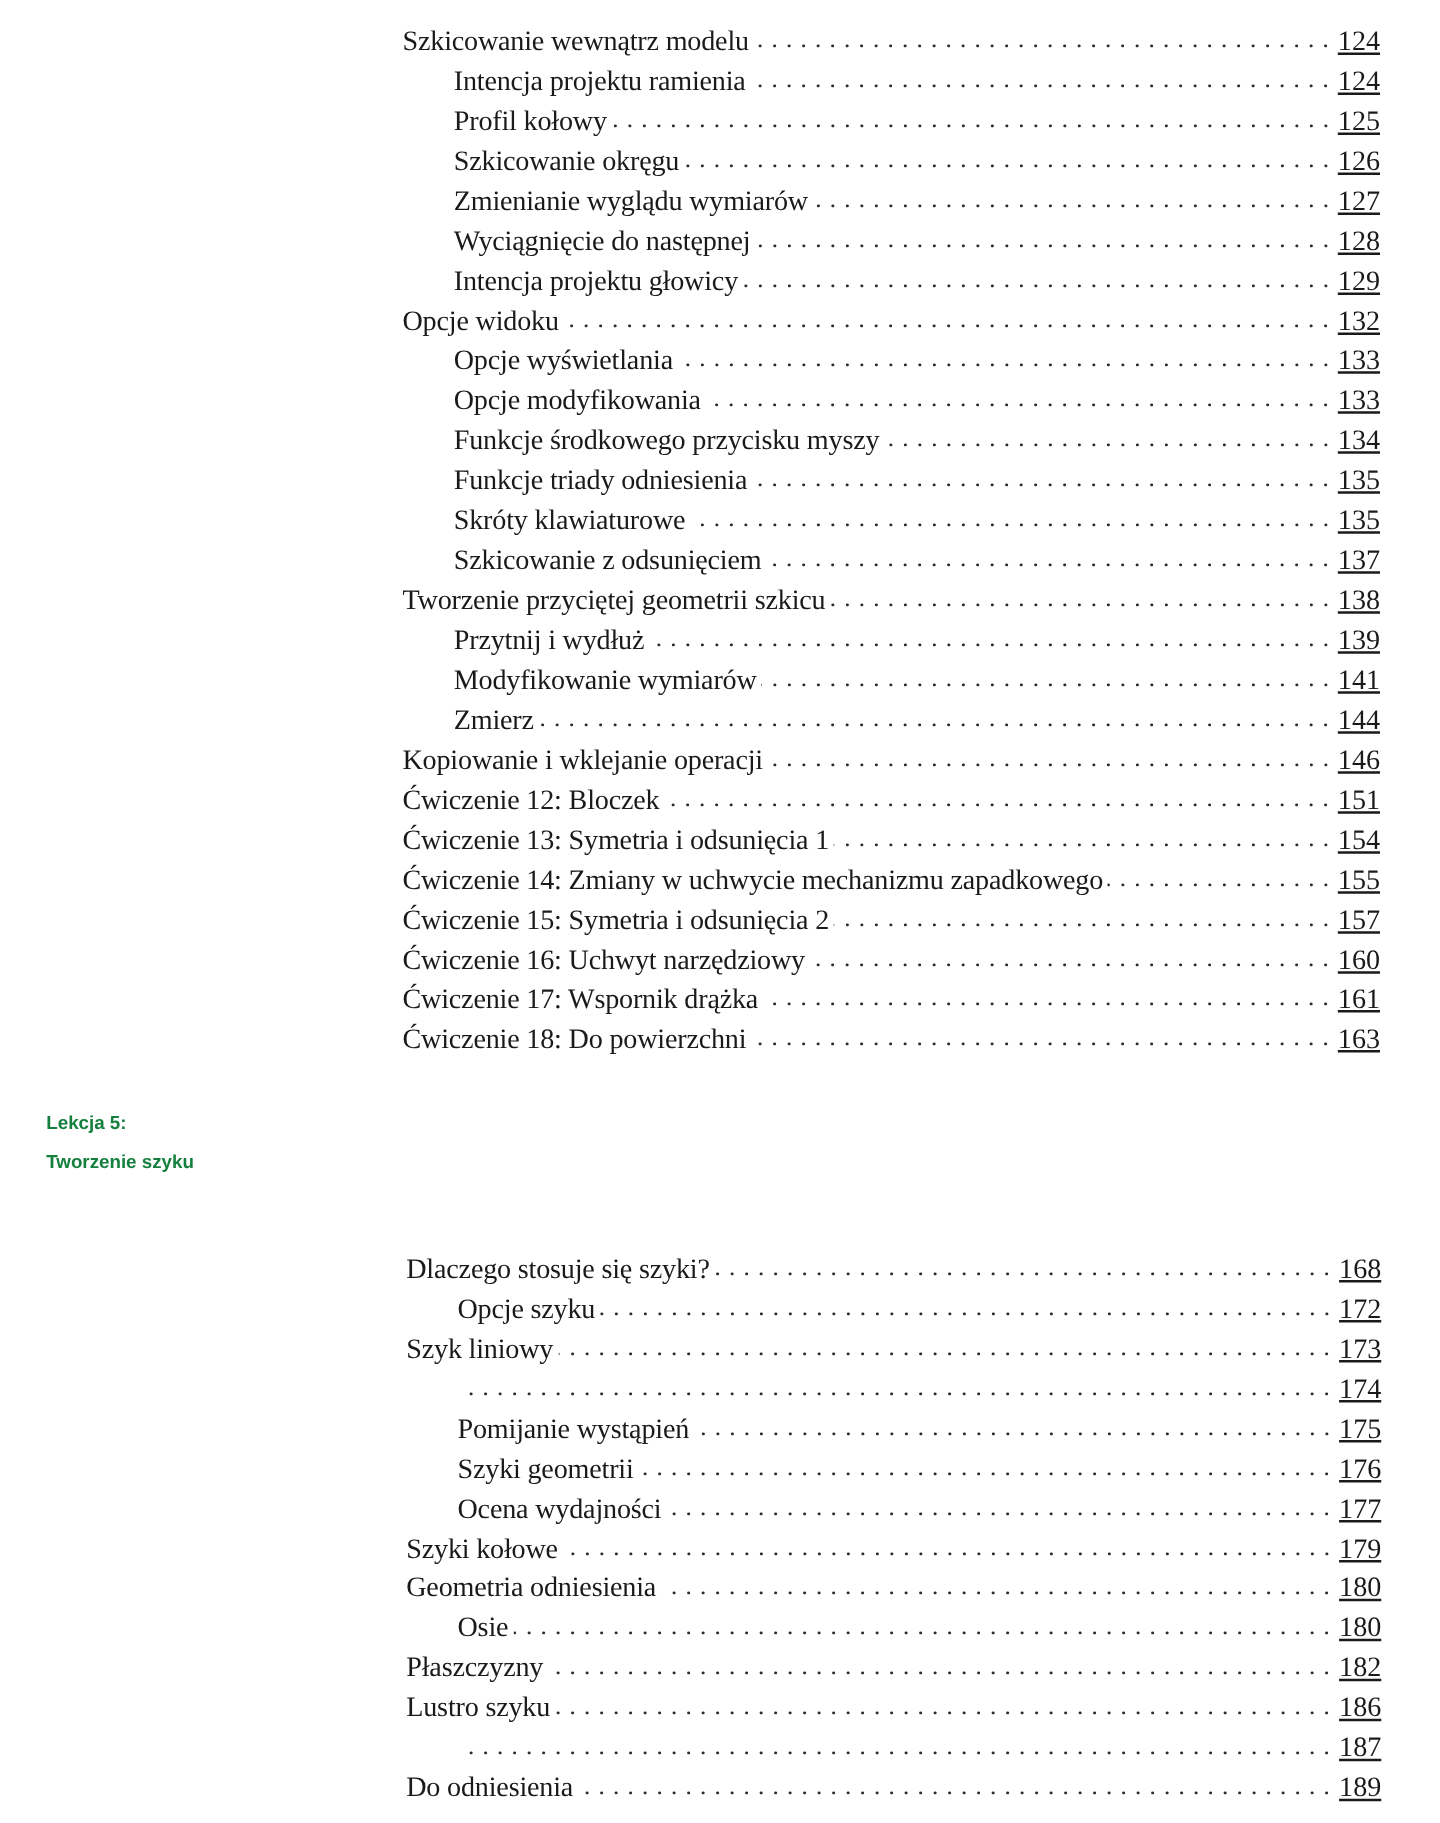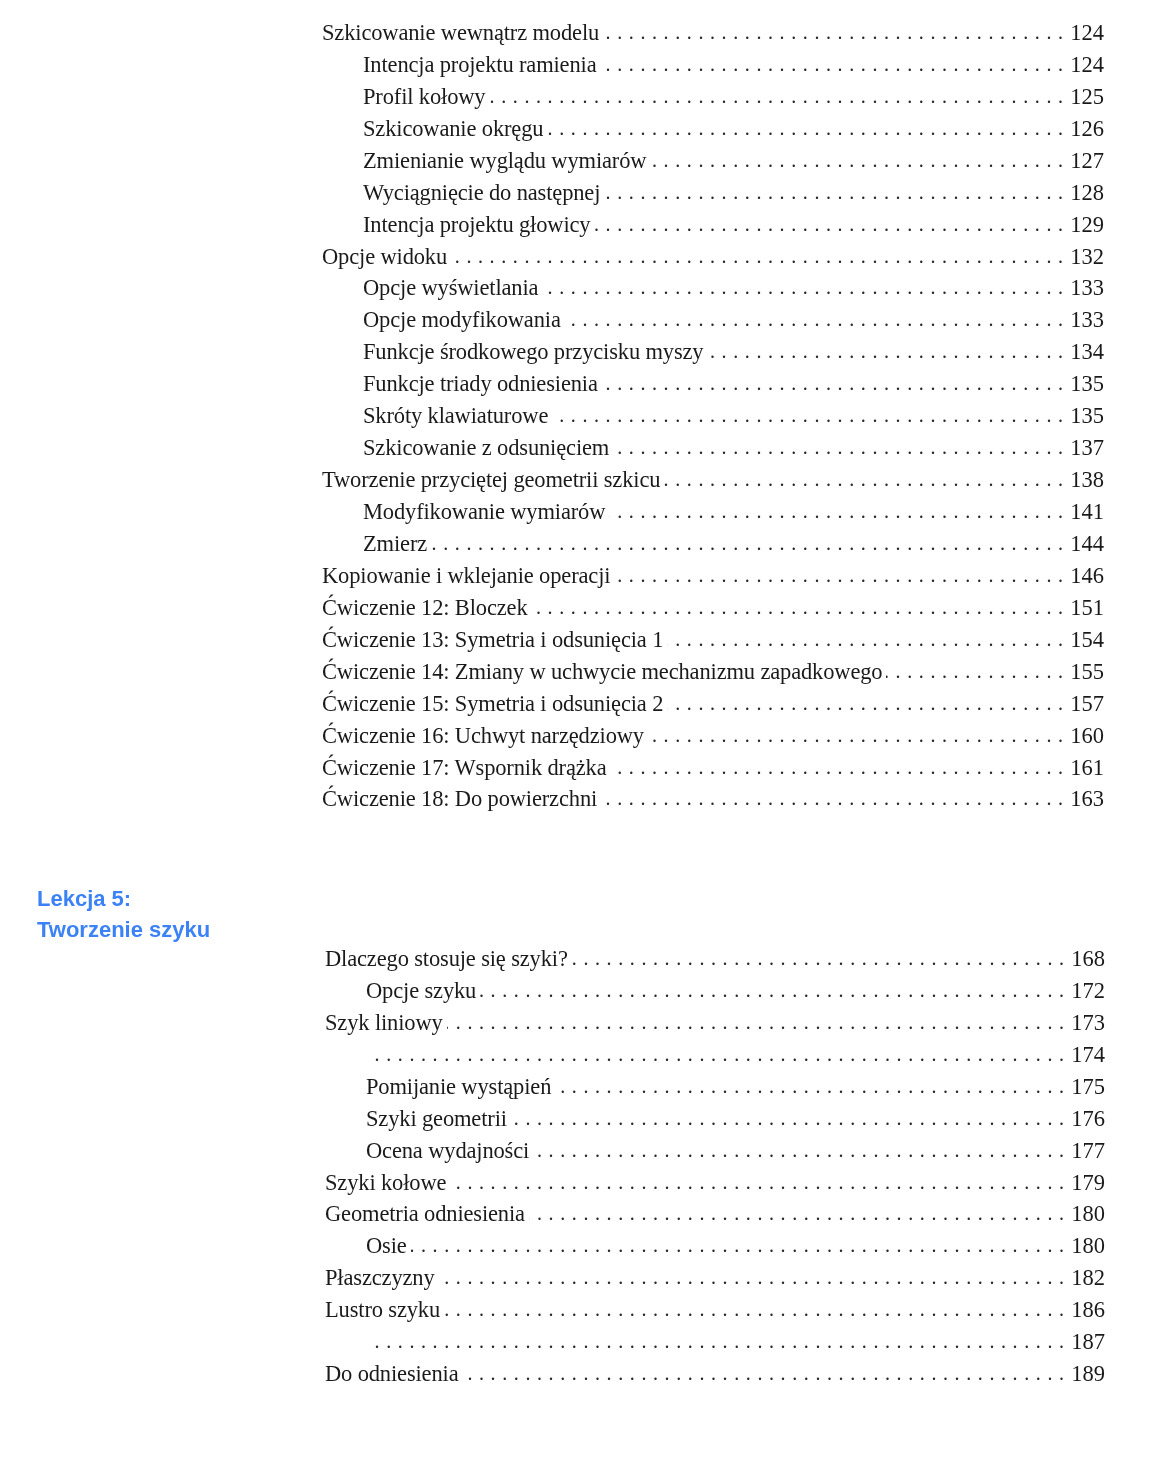--- a/index.html
+++ b/index.html
@@ -14,21 +14,21 @@
       overflow: hidden;
       color: #1a1a1a;
       font-family: "Liberation Serif", "DejaVu Serif", serif;
     }
     .toc-block {
       position: absolute;
       left: 322px;
       width: 782px;
     }
     #block-1 { top: 17px; }
-    #block-2 { top: 943px; left: 325px; width: 780px; }
+    #block-2 { top: 999px; left: 325px; width: 780px; }
     .toc-entry {
       display: flex;
       align-items: flex-end;
       height: 31.95px;
       font-size: 22.5px;
       line-height: 31.95px;
       white-space: nowrap;
     }
     .toc-entry.level-2 {
       padding-left: 41px;
@@ -49,30 +49,31 @@
     }
     .toc-leader::before {
       content: ". . . . . . . . . . . . . . . . . . . . . . . . . . . . . . . . . . . . . . . . . . . . . . . . . . . . . . . . . . . . . . . . . . . . . . . . . . . . . . . . . . . . . . . . . . . . . . . . . . . . . . . .";
       letter-spacing: 0;
       word-spacing: 1.6px;
     }
     .toc-page {
       flex: 0 0 auto;
       min-width: 38px;
       text-align: right;
+      text-decoration: underline;
     }
     .lesson-heading {
       position: absolute;
       left: 37px;
       top: 883px;
       font-family: "Liberation Sans", "DejaVu Sans", sans-serif;
       font-weight: bold;
-      font-size: 22px;
+      font-size: 15px;
       line-height: 31px;
-      color: #3b82f6;
+      color: #15803d;
     }
   </style>
 </head>
 <body>
 
 <div id="block-1" class="toc-block">
     <div class="toc-entry level-1">
       <span class="toc-title">Szkicowanie wewnątrz modelu</span>
       <span class="toc-leader"></span>
       <span class="toc-page">124</span>
@@ -139,20 +140,25 @@
     </div>
     <div class="toc-entry level-2">
       <span class="toc-title">Szkicowanie z odsunięciem</span>
       <span class="toc-leader"></span>
       <span class="toc-page">137</span>
     </div>
     <div class="toc-entry level-1">
       <span class="toc-title">Tworzenie przyciętej geometrii szkicu</span>
       <span class="toc-leader"></span>
       <span class="toc-page">138</span>
+    </div>
+    <div class="toc-entry level-2">
+      <span class="toc-title">Przytnij i wydłuż</span>
+      <span class="toc-leader"></span>
+      <span class="toc-page">139</span>
     </div>
     <div class="toc-entry level-2">
       <span class="toc-title">Modyfikowanie wymiarów</span>
       <span class="toc-leader"></span>
       <span class="toc-page">141</span>
     </div>
     <div class="toc-entry level-2">
       <span class="toc-title">Zmierz</span>
       <span class="toc-leader"></span>
       <span class="toc-page">144</span>

